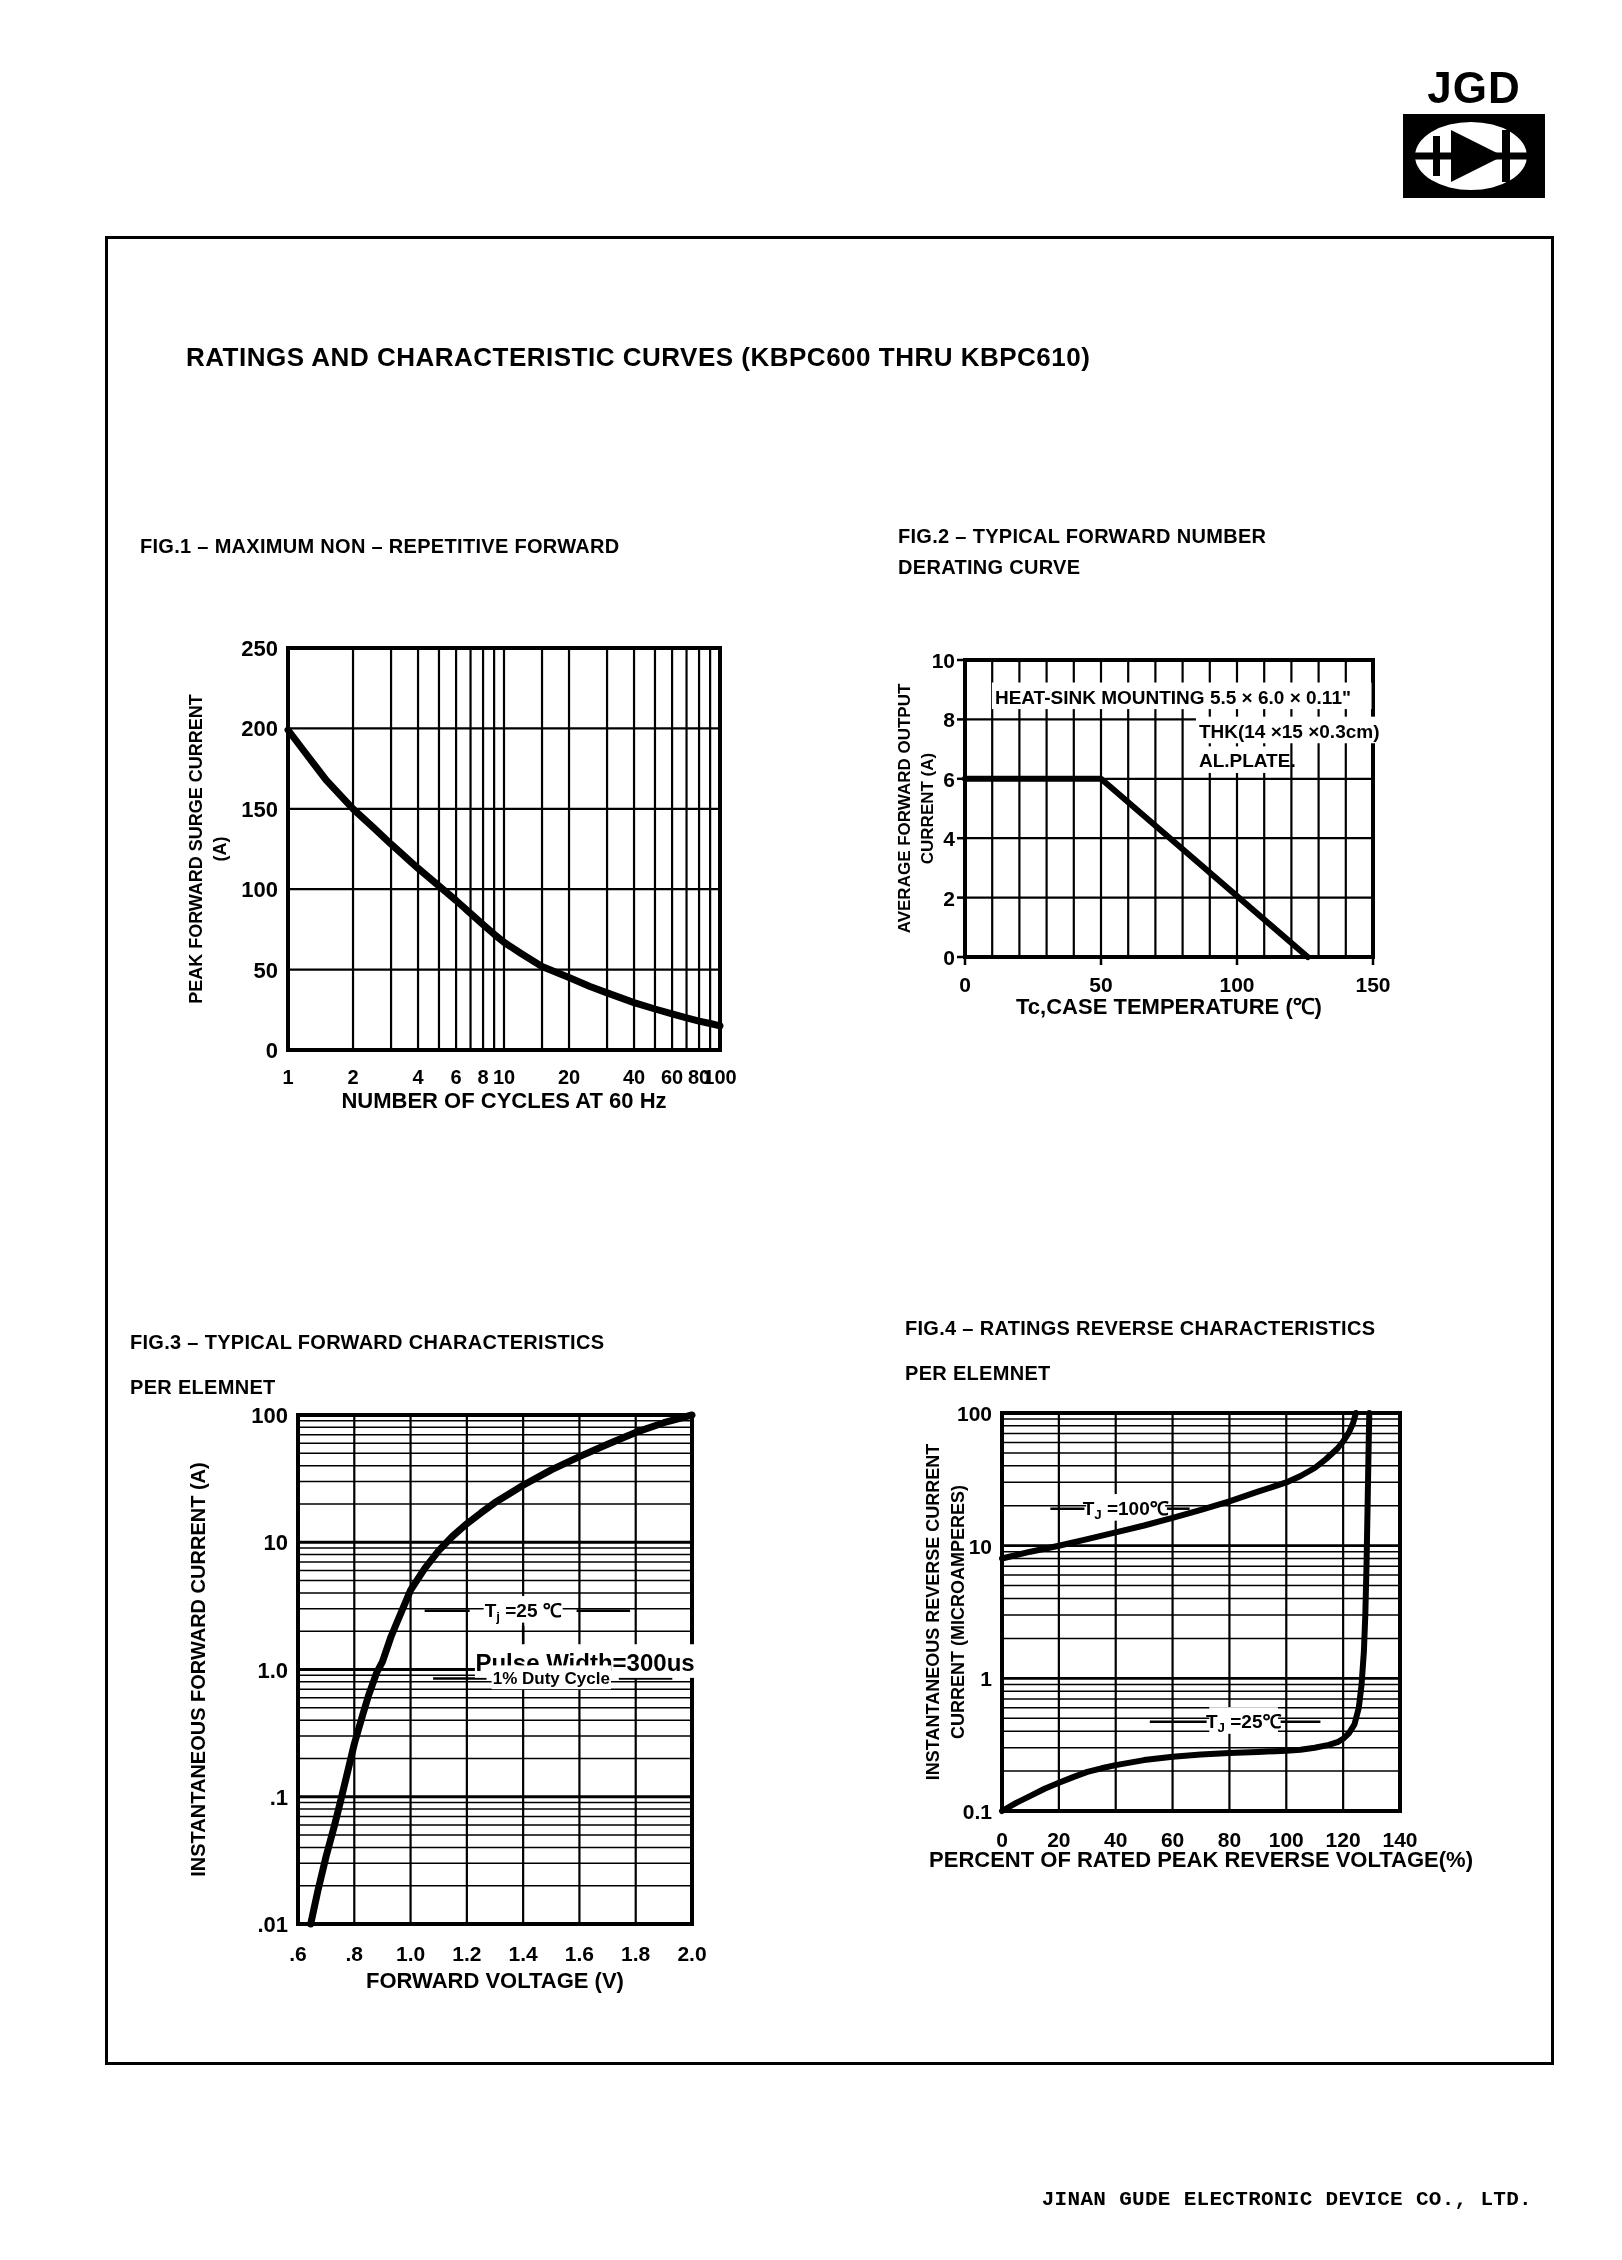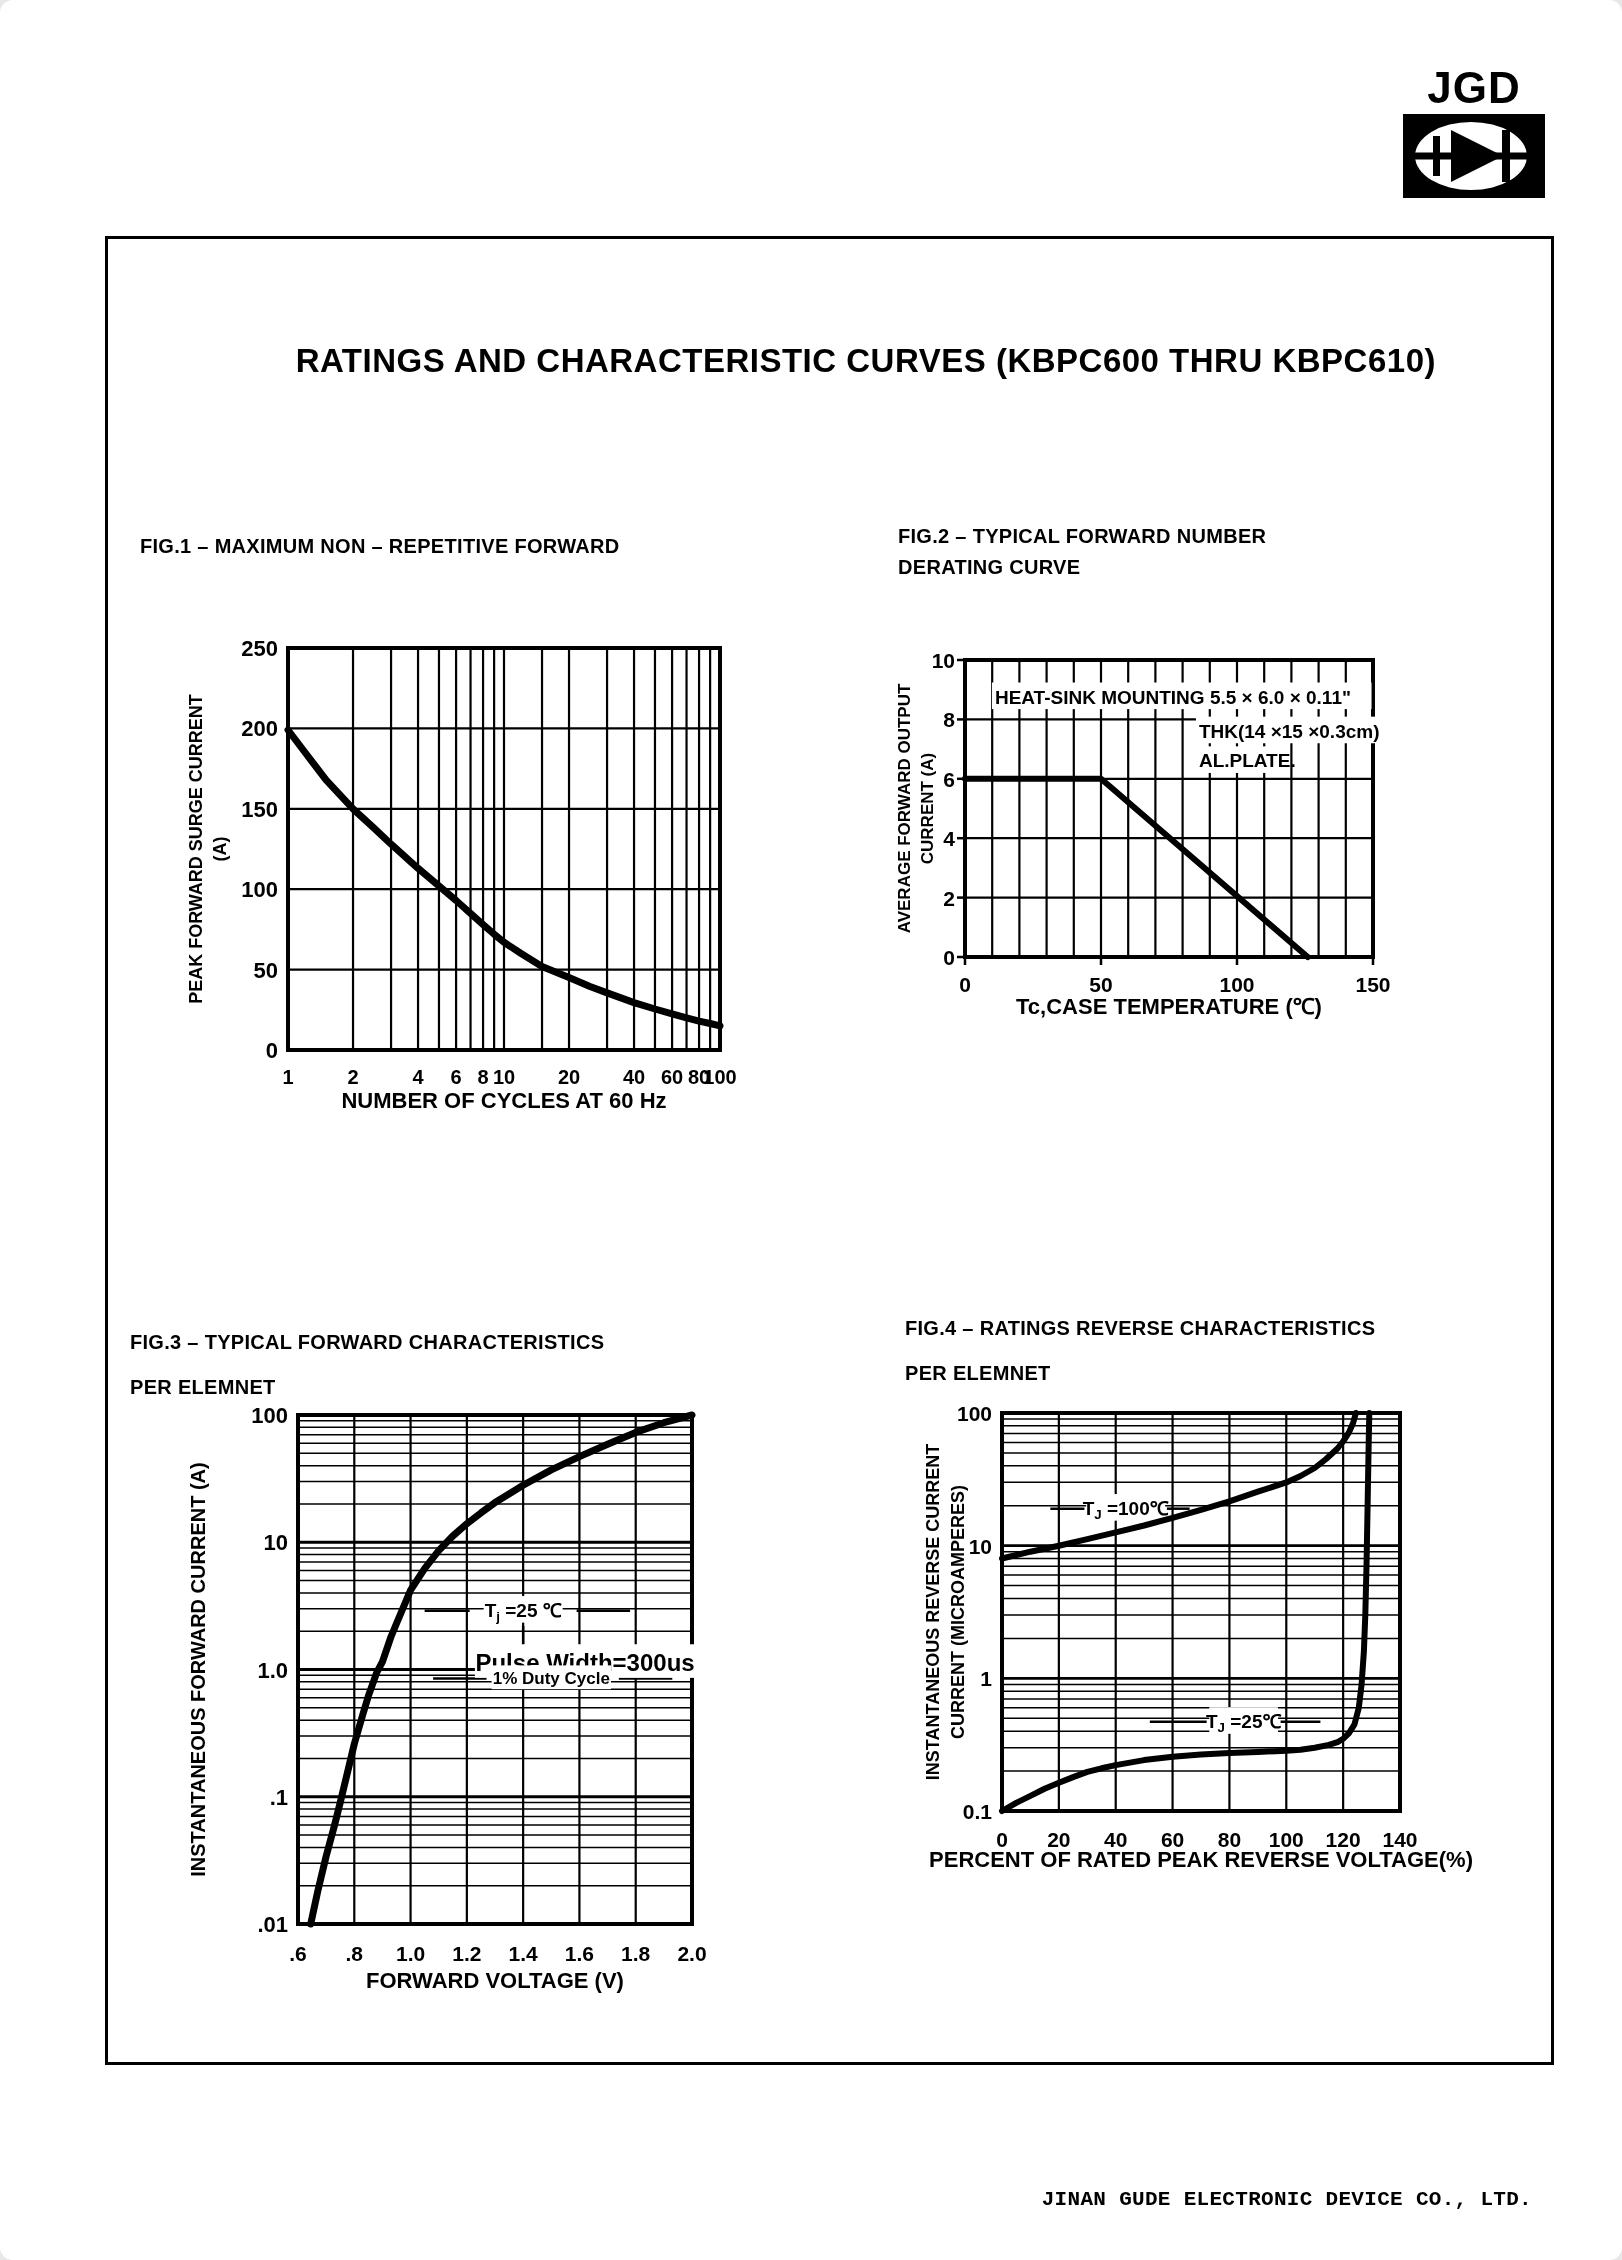--- a/index.html
+++ b/index.html
@@ -1,24 +1,24 @@
 <!DOCTYPE html>
 <html><head>
 <meta charset="utf-8">
 <style>
   html,body{margin:0;padding:0;background:#e8e8e8;}
   .page{position:relative;width:1622px;height:2260px;background:#ffffff;color:#000;
-        font-family:"Liberation Sans",sans-serif;overflow:hidden;margin:0 auto;border-radius:13px;}
+        font-family:"Liberation Sans",sans-serif;overflow:hidden;margin:0 auto;}
   .border-box{position:absolute;left:105px;top:236px;width:1443px;height:1823px;
               border:3px solid #000;}
   .logo{position:absolute;left:1403px;top:64px;width:142px;text-align:center;}
   .logo-text{font-size:44px;font-weight:800;letter-spacing:1px;line-height:48px;}
   .logo-mark{display:block;margin-top:2px;}
-  .doc-title{position:absolute;left:186px;top:342px;width:1250px;text-align:right;
-             font-size:33px;font-weight:700;letter-spacing:.5px;margin:0;}
+  .doc-title{position:absolute;left:186px;top:342px;width:1250px;text-align:left;
+             font-size:26px;font-weight:700;letter-spacing:.5px;margin:0;}
   .fig-heading{position:absolute;text-align:left;font-size:20px;font-weight:700;
                letter-spacing:.3px;}
   .fig-heading .l2{display:block;}
   #fig1-heading{left:140px;top:531px;width:580px;line-height:30px;}
   #fig2-heading{left:898px;top:521px;width:560px;line-height:31px;}
   #fig3-heading{left:130px;top:1320px;width:580px;line-height:45px;}
   #fig4-heading{left:905px;top:1306px;width:600px;line-height:45px;}
   .chart{position:absolute;}
   #fig1-chart{left:150px;top:620px;}
   #fig2-chart{left:880px;top:630px;}

